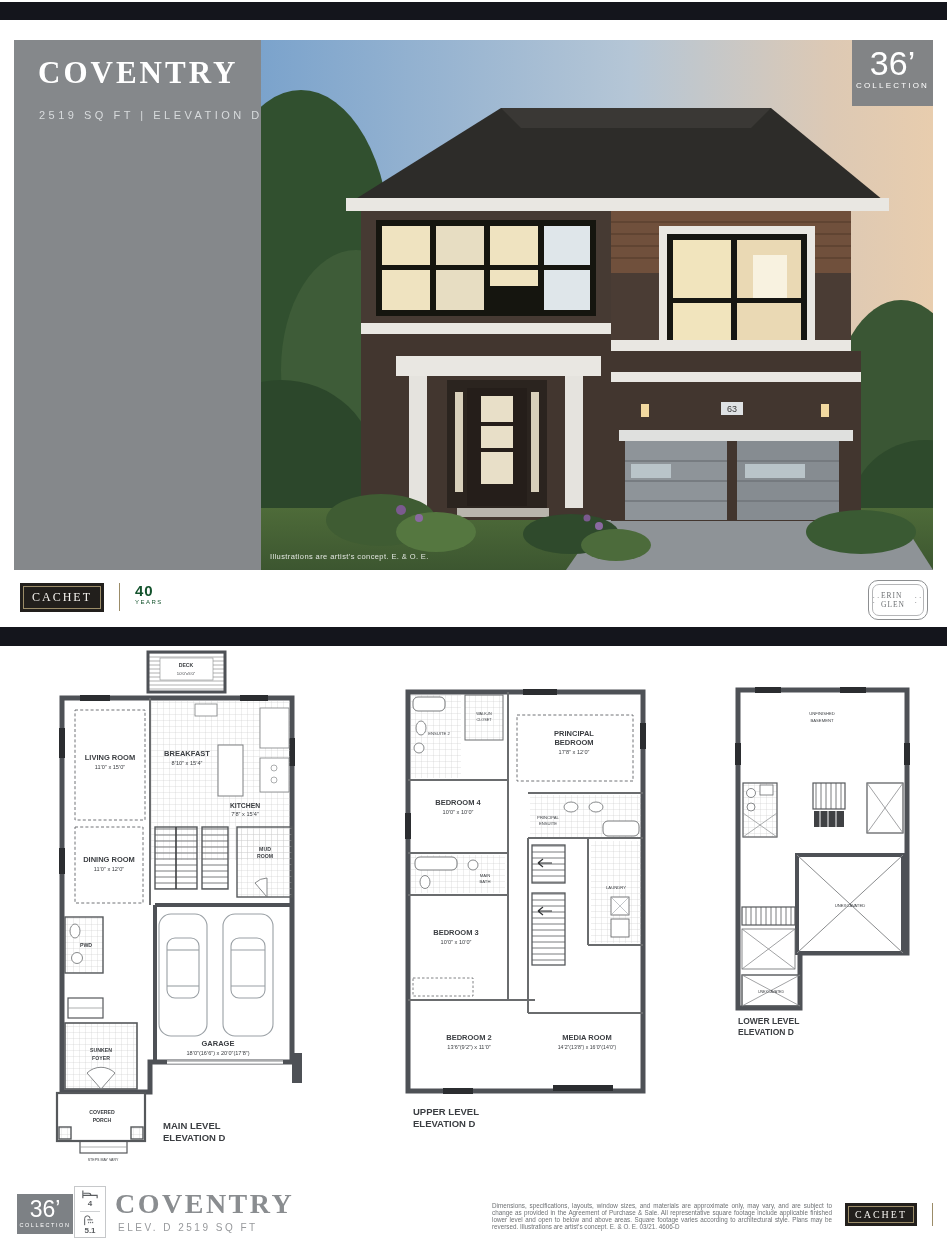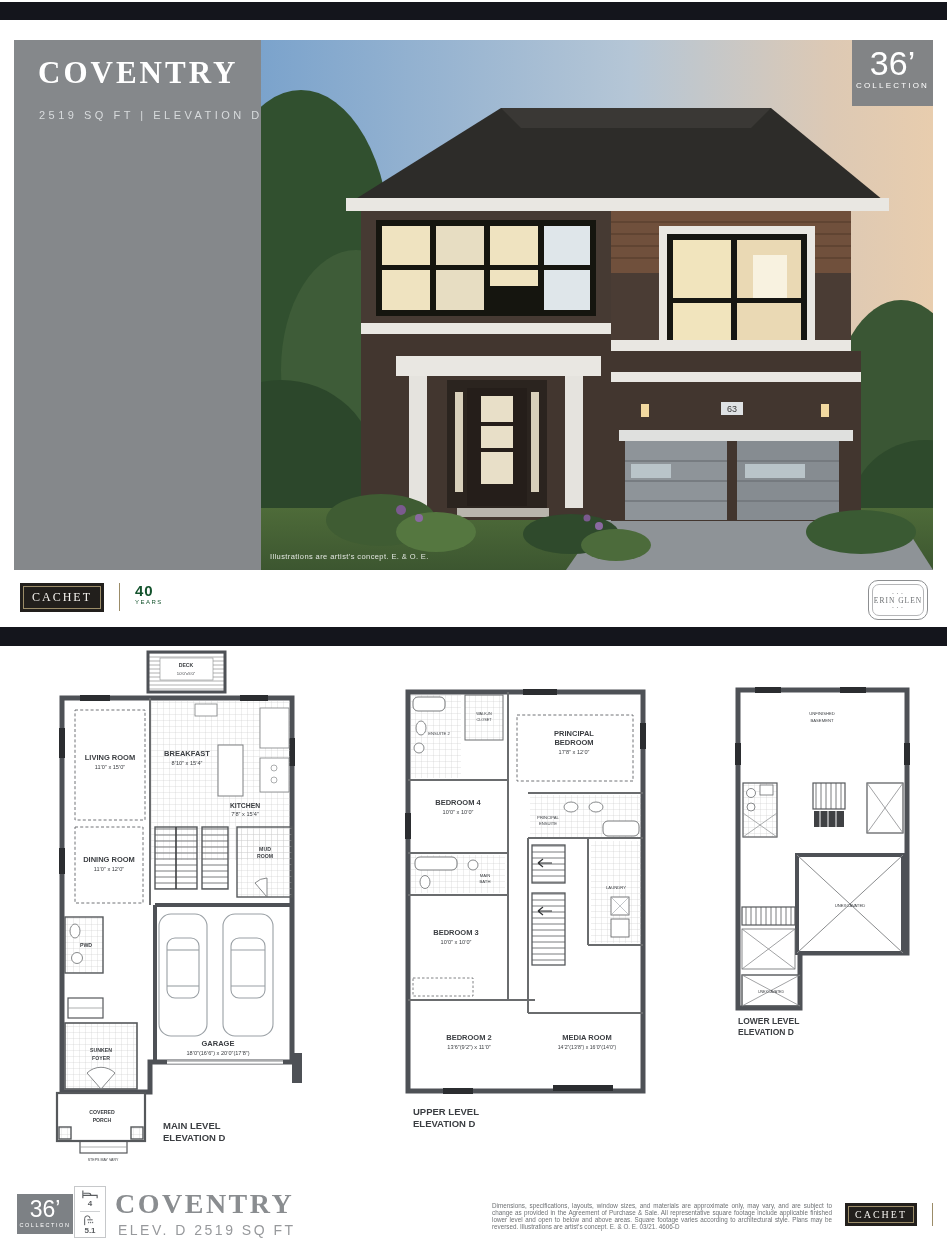--- a/index.html
+++ b/index.html
@@ -30,21 +30,21 @@
   .cachet-years .y40{font-size:15px;font-weight:bold;letter-spacing:1px;}
   .cachet-years .yl{font-size:6px;letter-spacing:1.5px;margin-top:1px;}
   .cachet-sm .inner{font-size:10px;padding:2px 6px;}
   .cachet-sm .y40{font-size:12px;}
   .cachet-sm .yl{font-size:5px;}
 
   
   .erin{left:868px;top:580px;width:58px;height:38px;border:1px solid #8d8f91;border-radius:10px;
         display:flex;align-items:center;justify-content:center;}
   .erin .in{border:1px solid #b5b6b8;border-radius:7px;width:50px;height:30px;
-        display:flex;flex-direction:column;align-items:center;justify-content:center;color:#6d7073;}
+        display:flex;flex-direction:row;align-items:center;justify-content:center;color:#6d7073;}
   .erin .nm{font-family:"Liberation Serif",serif;font-size:7.5px;letter-spacing:1px;}
   .erin .orn{font-size:4px;letter-spacing:1px;color:#9a9c9e;}
 
   
   svg text{font-family:"Liberation Sans",sans-serif;fill:#3b3e42;}
   .rn{font-weight:bold;font-size:7.5px;text-anchor:middle;}
   .rd{font-size:5.6px;text-anchor:middle;}
   .sm{font-weight:bold;font-size:5.2px;text-anchor:middle;}
   .xs{font-size:4.2px;text-anchor:middle;}
   .lvl{font-weight:bold;font-size:9.5px;fill:#3b3e42;}
@@ -52,21 +52,21 @@
   
   .f36{left:17px;top:1194px;width:56px;height:40px;background:#7d8185;color:#fff;text-align:center;}
   .f36 .n{font-size:23px;font-weight:300;line-height:26px;margin-top:2px;}
   .f36 .c{font-size:5.5px;letter-spacing:1.6px;}
   .fstats{left:74px;top:1186px;width:30px;height:50px;background:#fff;border:1px solid #c6c8ca;
           display:flex;flex-direction:column;align-items:center;justify-content:center;gap:1px;}
   .fstats .num{font-size:8px;font-weight:bold;color:#5a5d60;line-height:1;}
   .fstats hr{width:20px;border:none;border-top:1px solid #cfd1d3;margin:2px 0;}
   .fmodel{left:115px;top:1188px;color:#8a8d90;font-family:"Liberation Serif",serif;
           font-size:28px;letter-spacing:2.5px;font-weight:bold;}
-  .fmodel-sub{left:118px;top:1222px;color:#97999c;font-size:14px;letter-spacing:2.5px;}
+  .fmodel-sub{left:118px;top:1222px;color:#97999c;font-size:10px;letter-spacing:2.5px;}
   .disclaimer{left:492px;top:1203px;width:340px;color:#6e7174;font-size:6.3px;line-height:6.9px;
           text-align:justify;}
   .fcachet{left:845px;top:1203px;}
 </style>
 </head>
 <body>
 
 <div class="abs bar" style="top:2px;height:18px;"></div>
 
 <div class="abs hero-panel"></div>

